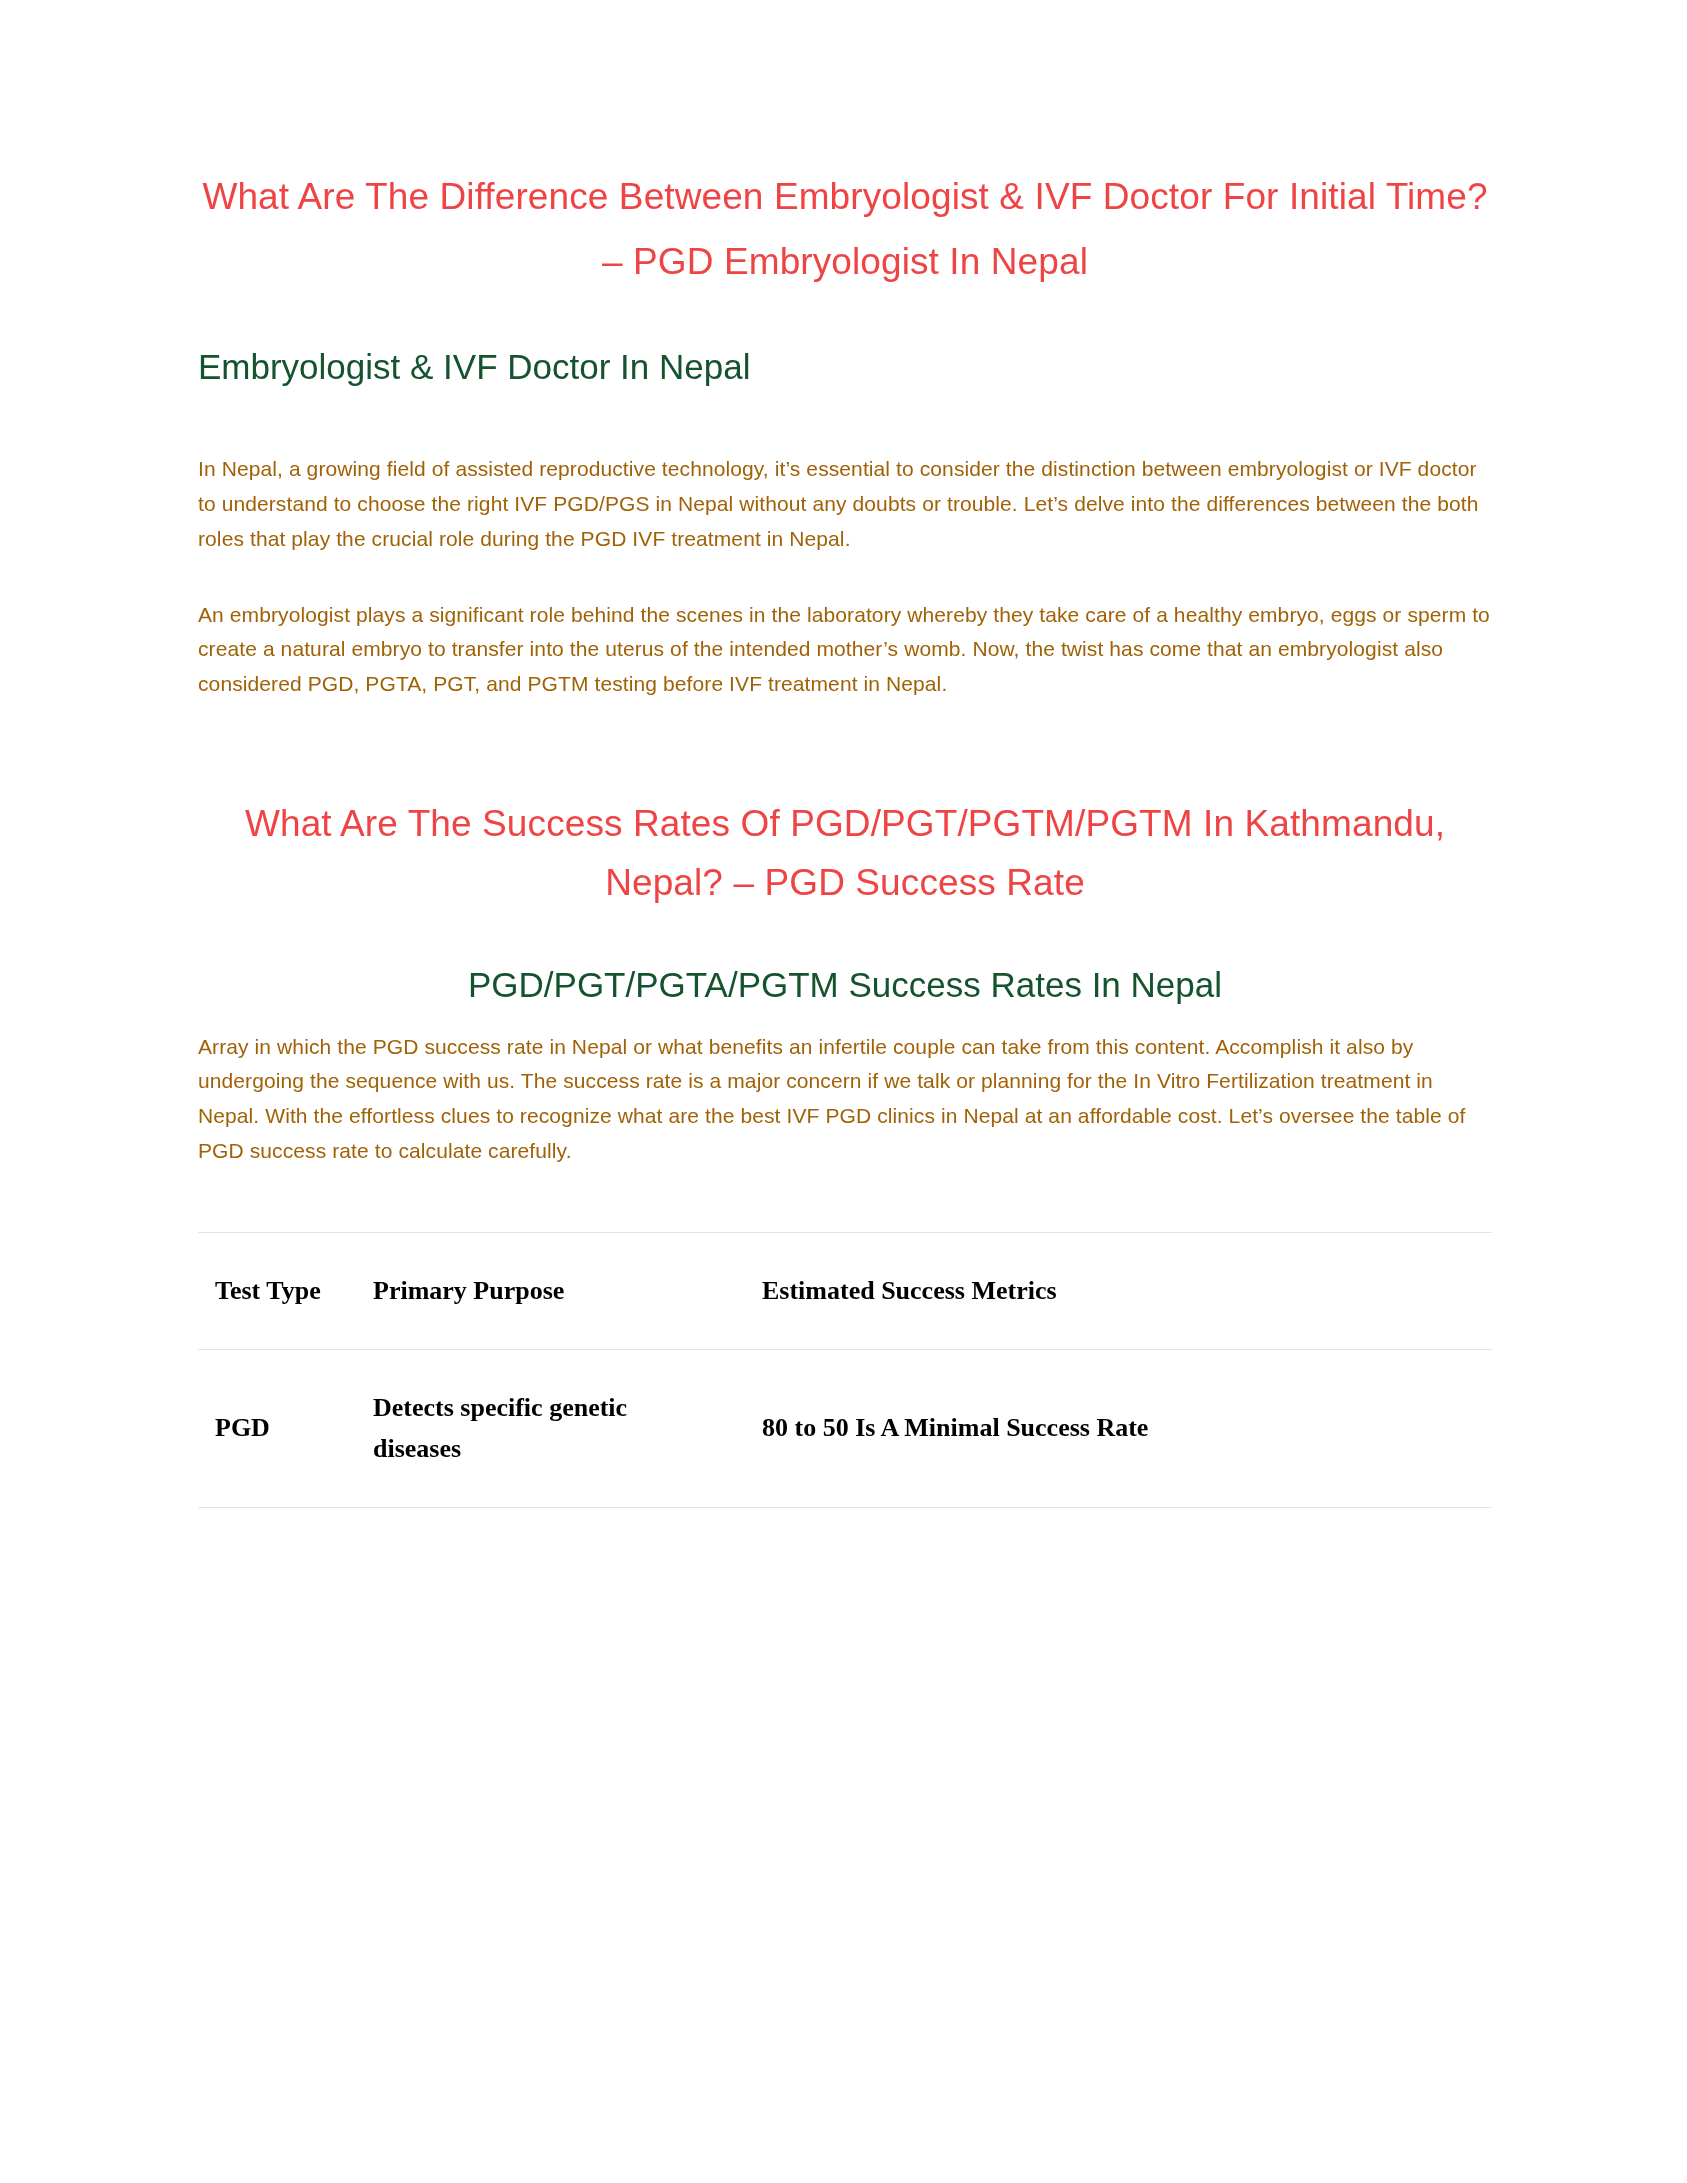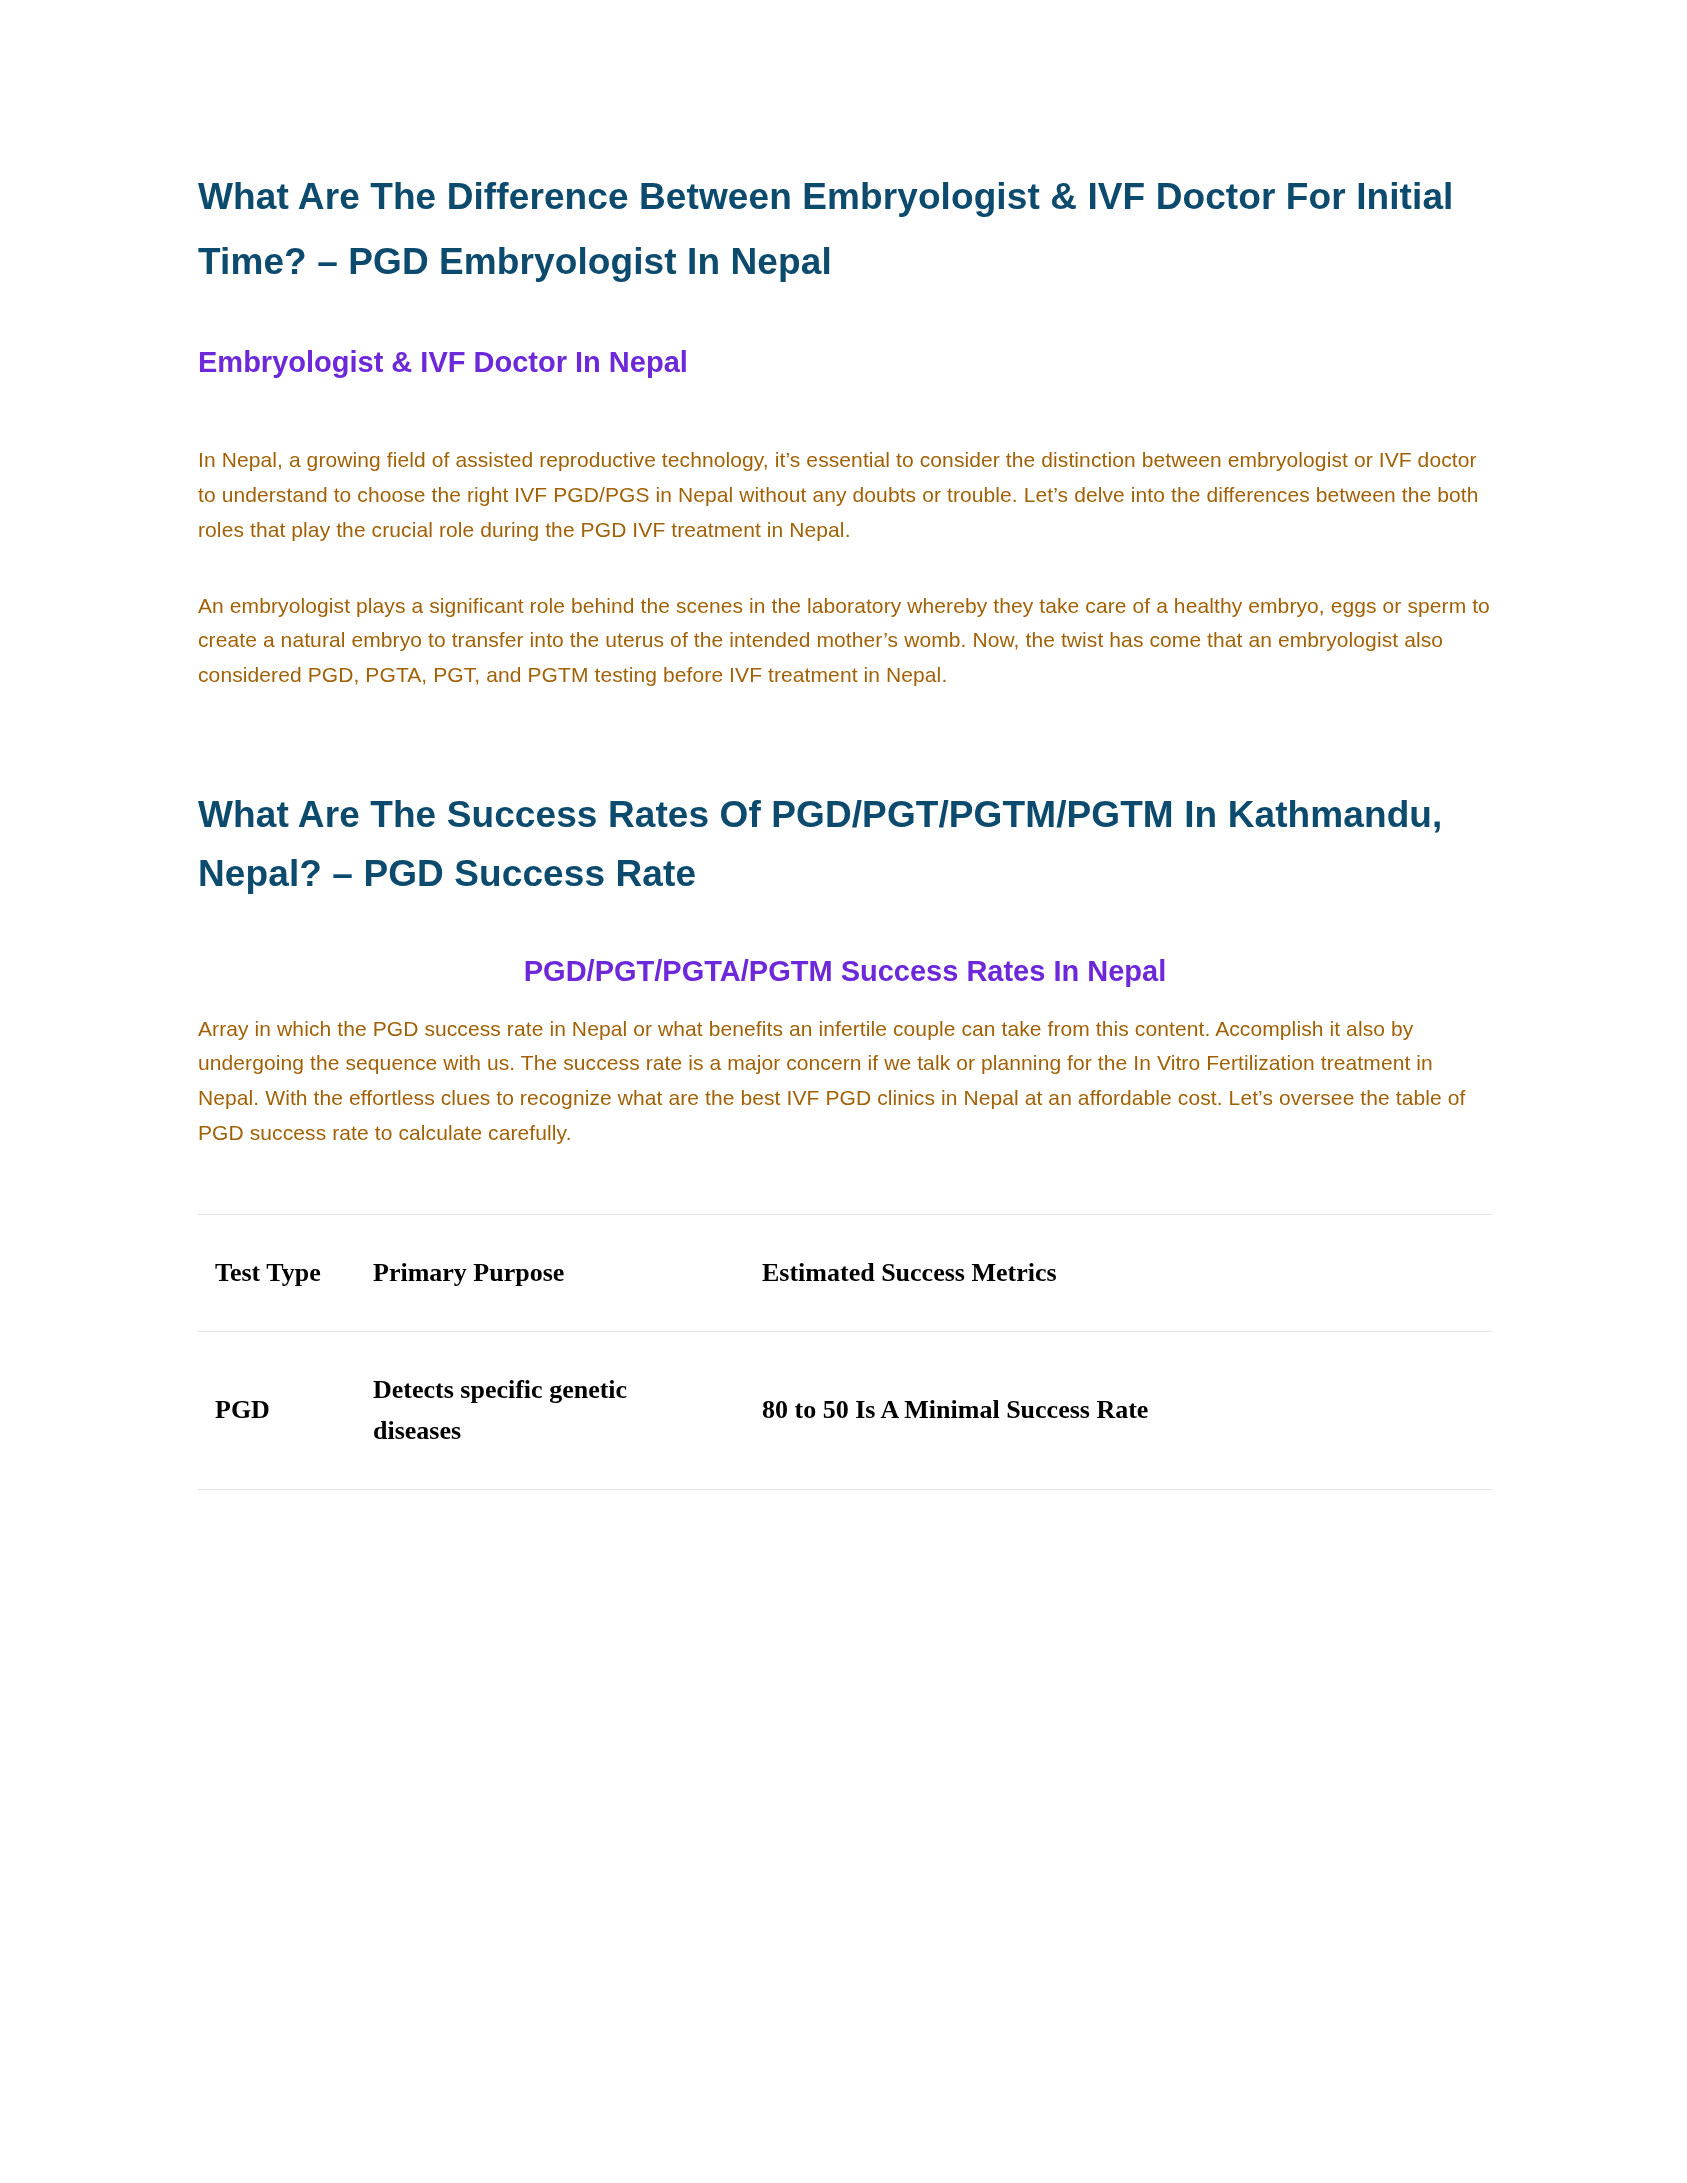--- a/index.html
+++ b/index.html
@@ -17,41 +17,42 @@
 
   .page {
     width: 1687px;
     min-height: 2183px;
     padding: 0 195px 0 198px;
     background: #ffffff;
   }
 
   .main-heading {
     font-size: 37px;
-    font-weight: 700;
+    font-weight: 400;
     line-height: 1.75;
-    color: #0c4a6e;
+    color: #ef4444;
     letter-spacing: 0.1px;
+    text-align: center;
   }
 
   .heading-1 {
     margin-top: 165px;
     margin-bottom: 46px;
   }
 
   .heading-2 {
     margin-top: 92px;
     margin-bottom: 46px;
     line-height: 1.6;
   }
 
   .sub-heading {
-    font-size: 29px;
-    font-weight: 700;
-    color: #6d28d9;
+    font-size: 35px;
+    font-weight: 400;
+    color: #14532d;
     line-height: 1.5;
   }
 
   .sub-heading-1 {
     margin-bottom: 59px;
   }
 
   .sub-heading-2 {
     margin-bottom: 18.5px;
     text-align: center;

